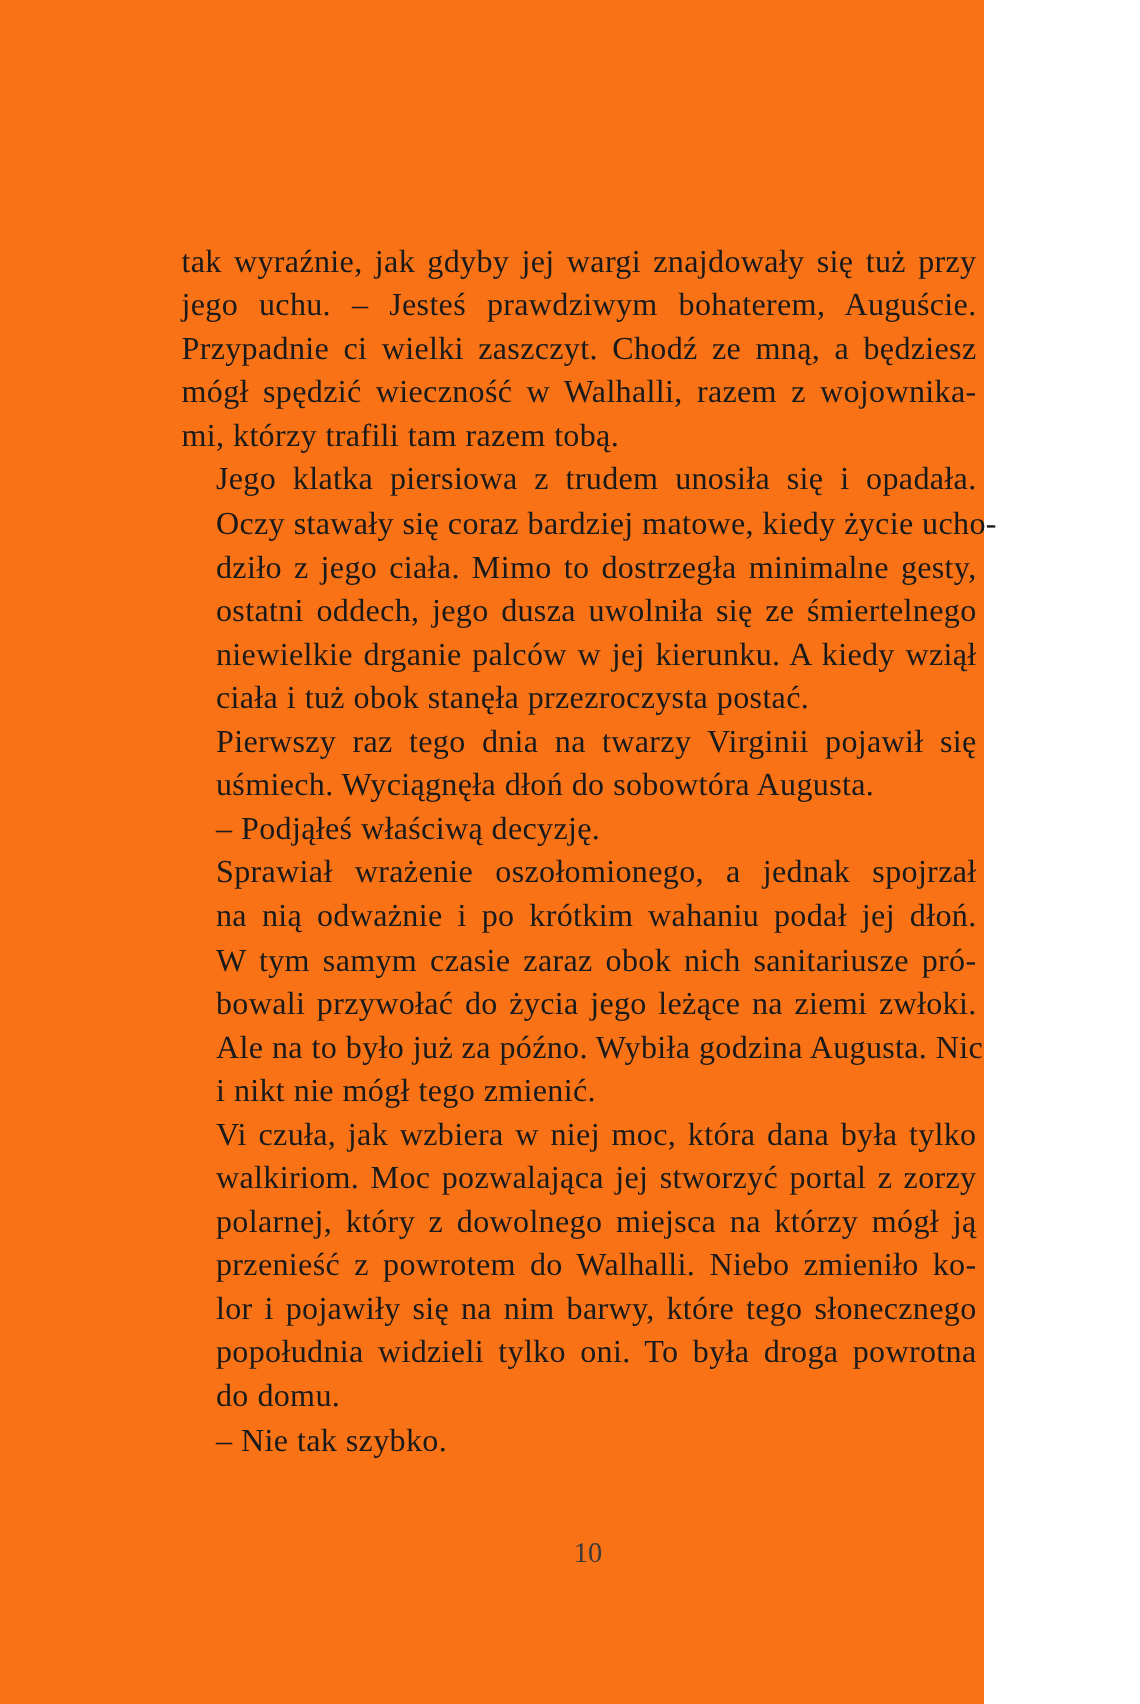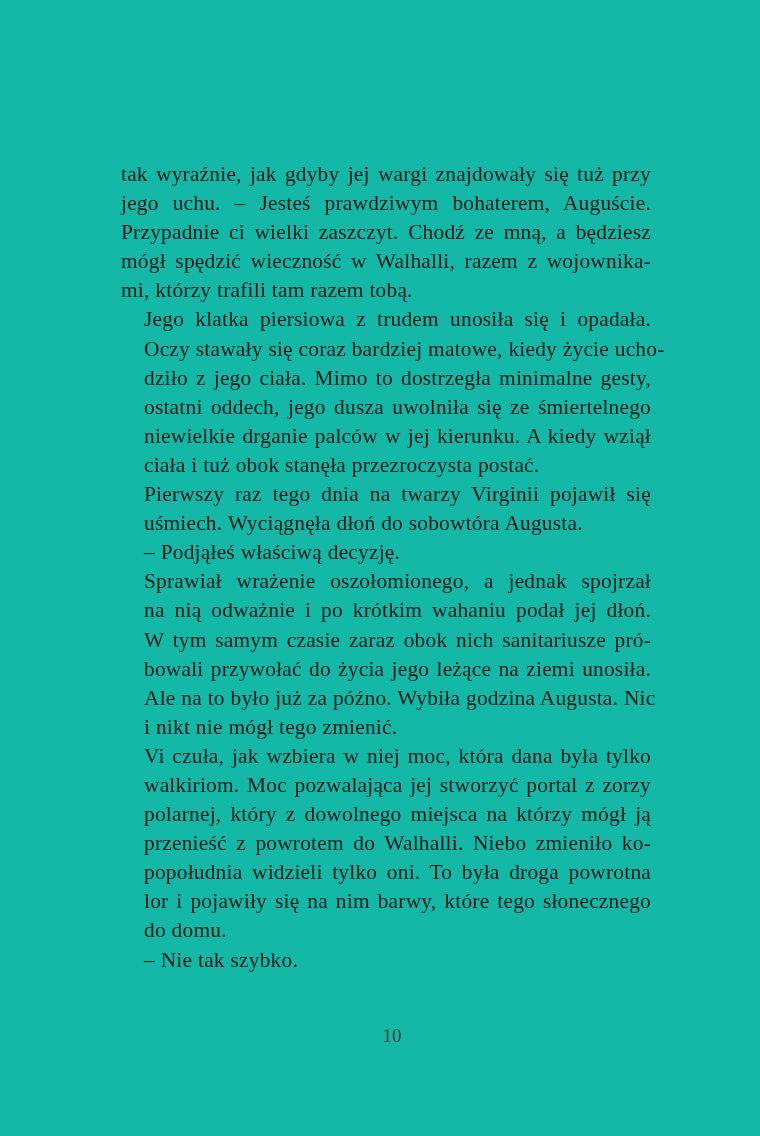--- a/index.html
+++ b/index.html
@@ -10,23 +10,23 @@
     width: 760px;
     height: 1136px;
     background: #ffffff;
     font-family: "Liberation Serif", "DejaVu Serif", serif;
     color: #1a1a1a;
     overflow: hidden;
   }
 
   .page {
     position: relative;
-    width: 760px;
+    width: 656px;
     height: 1136px;
-    background: #14b8a6;
+    background: #f97316;
   }
 
   .text-block {
     position: absolute;
     left: 121px;
     top: 160px;
     width: 530px;
   }
 
   .para {
@@ -98,31 +98,31 @@
         <span class="ln indent">Pierwszy raz tego dnia na twarzy Virginii pojawił się</span>
         <span class="ln last">uśmiech. Wyciągnęła dłoń do sobowtóra Augusta.</span>
       </p>
       <p class="para">
         <span class="ln last indent">– Podjąłeś właściwą decyzję.</span>
       </p>
       <p class="para">
         <span class="ln indent">Sprawiał wrażenie oszołomionego, a jednak spojrzał</span>
         <span class="ln">na nią odważnie i po krótkim wahaniu podał jej dłoń.</span>
         <span class="ln">W tym samym czasie zaraz obok nich sanitariusze pró-</span>
-        <span class="ln">bowali przywołać do życia jego leżące na ziemi unosiła.</span>
+        <span class="ln">bowali przywołać do życia jego leżące na ziemi zwłoki.</span>
         <span class="ln">Ale na to było już za późno. Wybiła godzina Augusta. Nic</span>
         <span class="ln last">i nikt nie mógł tego zmienić.</span>
       </p>
       <p class="para">
         <span class="ln indent">Vi czuła, jak wzbiera w niej moc, która dana była tylko</span>
         <span class="ln">walkiriom. Moc pozwalająca jej stworzyć portal z zorzy</span>
         <span class="ln">polarnej, który z dowolnego miejsca na którzy mógł ją</span>
         <span class="ln">przenieść z powrotem do Walhalli. Niebo zmieniło ko-</span>
+        <span class="ln">lor i pojawiły się na nim barwy, które tego słonecznego</span>
         <span class="ln">popołudnia widzieli tylko oni. To była droga powrotna</span>
-        <span class="ln">lor i pojawiły się na nim barwy, które tego słonecznego</span>
         <span class="ln last">do domu.</span>
       </p>
       <p class="para">
         <span class="ln last indent">– Nie tak szybko.</span>
       </p>
     </div>
 
   <div class="page-number">10</div>
 
 </div>

